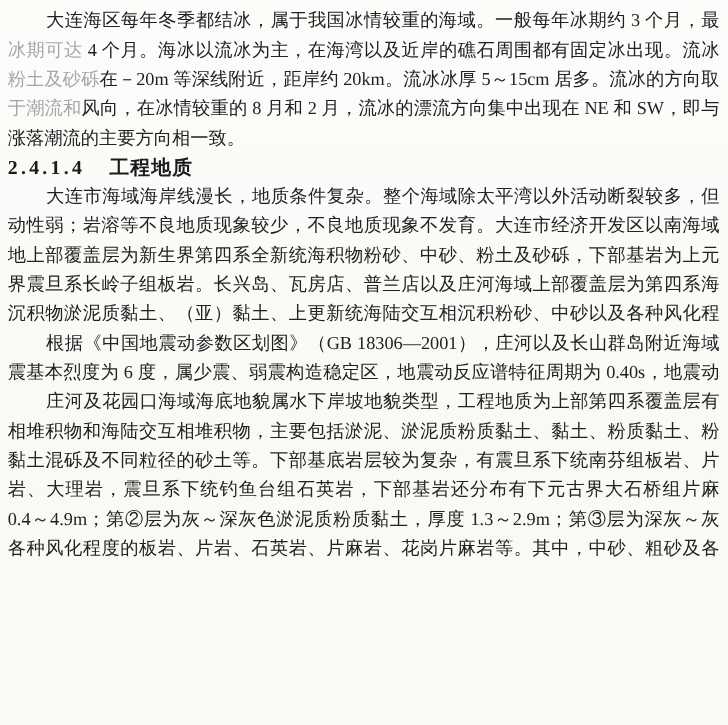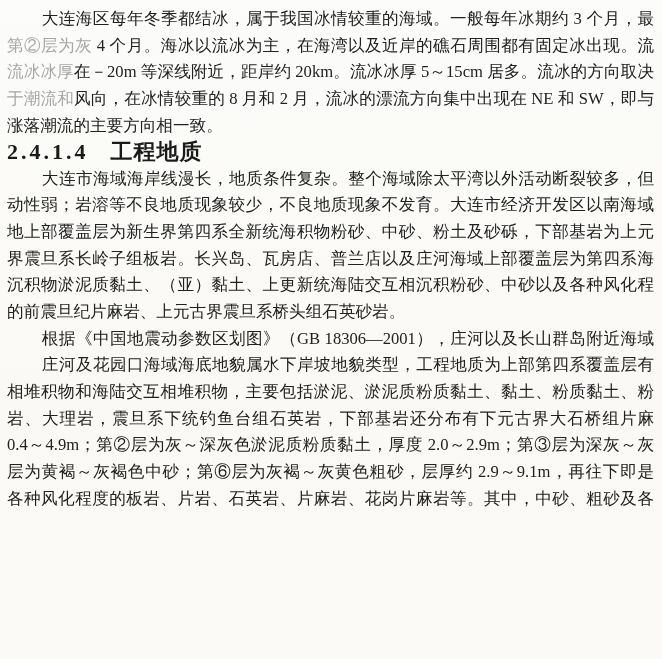--- a/index.html
+++ b/index.html
@@ -29,64 +29,64 @@
   }
   .line.last {
     text-align-last: left;
     font-family: Liberation Serif, serif;
   }
   .line.indent { text-indent: 2.1em; }
   .faded { color: #a6a6a6; }
   .ital { font-style: italic; }
   .heading {
     margin: 0;
-    font-size: 22px;
+    font-size: 18px;
     font-weight: 700;
     line-height: 26.65px;
     height: 26.65px;
     color: #1a1a1a;
     text-align: left;
   }
   .heading .hnum { letter-spacing: 3px; margin-right: 22px; }
   .heading .htitle { letter-spacing: 1px; }
 </style>
 </head>
 <body>
 
 <div class="page">
 
   <section>
     <div class="line indent">大连海区每年冬季都结冰，属于我国冰情较重的海域。一般每年冰期约 3 个月，最长</div>
-    <div class="line"><span class="faded">第②层为灰</span><span> 4 个月。海冰以流冰为主，在海湾以及近岸的礁石周围都有固定冰出现。流冰外</span></div>
-    <div class="line"><span class="faded">流冰冰厚</span><span>在－20m 等深线附近，距岸约 20km。流冰冰厚 5～15cm 居多。流冰的方向取决</span></div>
+    <div class="line"><span class="faded">冰期可达</span><span> 4 个月。海冰以流冰为主，在海湾以及近岸的礁石周围都有固定冰出现。流冰外</span></div>
+    <div class="line"><span class="faded">粉土及砂砾</span><span>在－20m 等深线附近，距岸约 20km。流冰冰厚 5～15cm 居多。流冰的方向取决</span></div>
     <div class="line"><span class="faded">于潮流和</span><span>风向，在冰情较重的 8 月和 2 月，流冰的漂流方向集中出现在 NE 和 SW，即与</span></div>
     <div class="line last">涨落潮流的主要方向相一致。</div>
   </section>
 
   <h2 class="heading"><span class="hnum">2.4.1.4</span><span class="htitle">工程地质</span></h2>
 
   <section>
     <div class="line indent">大连市海域海岸线漫长，地质条件复杂。整个海域除太平湾以外活动断裂较多，但活</div>
     <div class="line">动性弱；岩溶等不良地质现象较少，不良地质现象不发育。大连市经济开发区以南海域场</div>
     <div class="line">地上部覆盖层为新生界第四系全新统海积物粉砂、中砂、粉土及砂砾，下部基岩为上元古</div>
     <div class="line">界震旦系长岭子组板岩。长兴岛、瓦房店、普兰店以及庄河海域上部覆盖层为第四系海相</div>
     <div class="line">沉积物淤泥质黏土、（亚）黏土、上更新统海陆交互相沉积粉砂、中砂以及各种风化程度</div>
-    <div class="line last">的前震旦纪片麻岩、上元古界震旦系桥头组石英砂岩。</div>
   </section>
 
   <section>
     <div class="line indent">根据《中国地震动参数区划图》（GB 18306—2001），庄河以及长山群岛附近海域地</div>
+    <div class="line">震基本烈度为 6 度，属少震、弱震构造稳定区，地震动反应谱特征周期为 0.40s，地震动</div>
   </section>
 
   <section>
     <div class="line indent">庄河及花园口海域海底地貌属水下岸坡地貌类型，工程地质为上部第四系覆盖层有海</div>
     <div class="line">相堆积物和海陆交互相堆积物，主要包括淤泥、淤泥质粉质黏土、黏土、粉质黏土、粉质</div>
+    <div class="line">黏土混砾及不同粒径的砂土等。下部基底岩层较为复杂，有震旦系下统南芬组板岩、片</div>
     <div class="line">岩、大理岩，震旦系下统钓鱼台组石英岩，下部基岩还分布有下元古界大石桥组片麻岩、</div>
   </section>
 
   <section>
-    <div class="line">0.4～4.9m；第②层为灰～深灰色淤泥质粉质黏土，厚度 2.0～2.9m；第③层为深灰～灰</div>
-    <div class="line">层为黄褐～灰褐色中砂；第⑥层为灰褐～灰黄色粗砂，层厚约 2.9～9.1m，再往下即是</div>
+    <div class="line">0.4～4.9m；第②层为灰～深灰色淤泥质粉质黏土，厚度 1.3～2.9m；第③层为深灰～灰</div>
     <div class="line">各种风化程度的板岩、片岩、石英岩、片麻岩、花岗片麻岩等。其中，中砂、粗砂及各种</div>
 
   </section>
 
 </div>
 
 </body></html>

